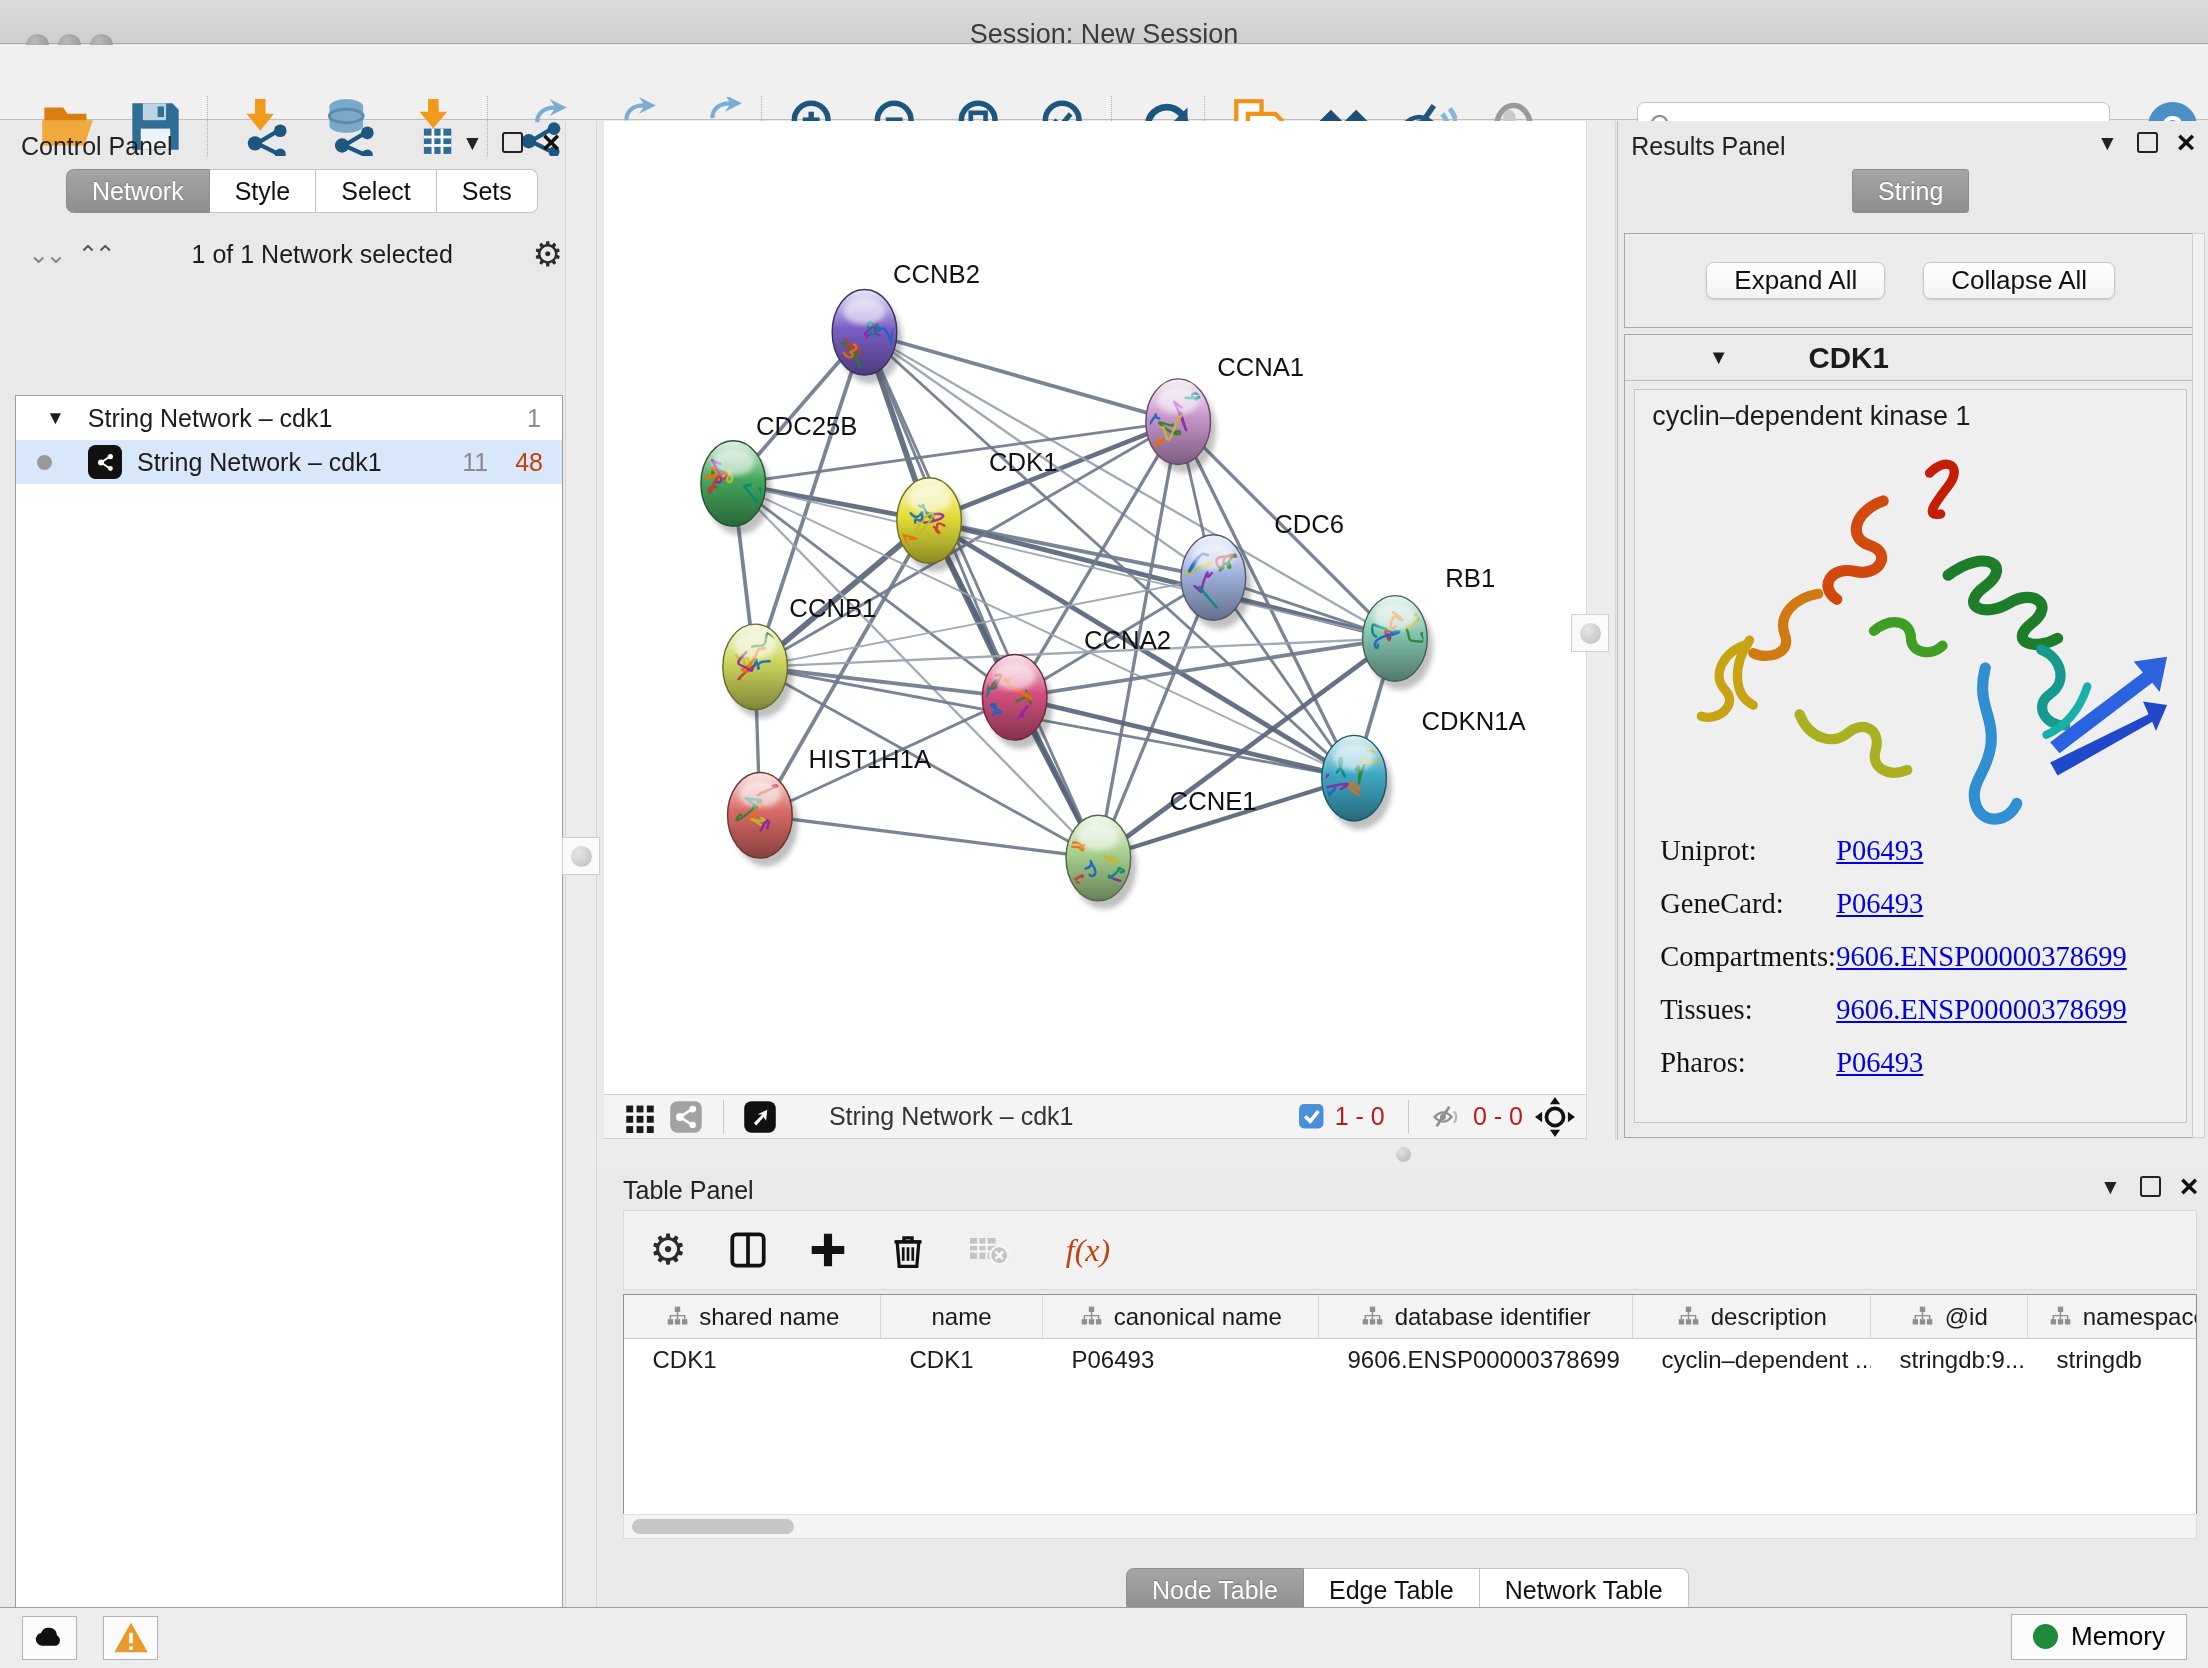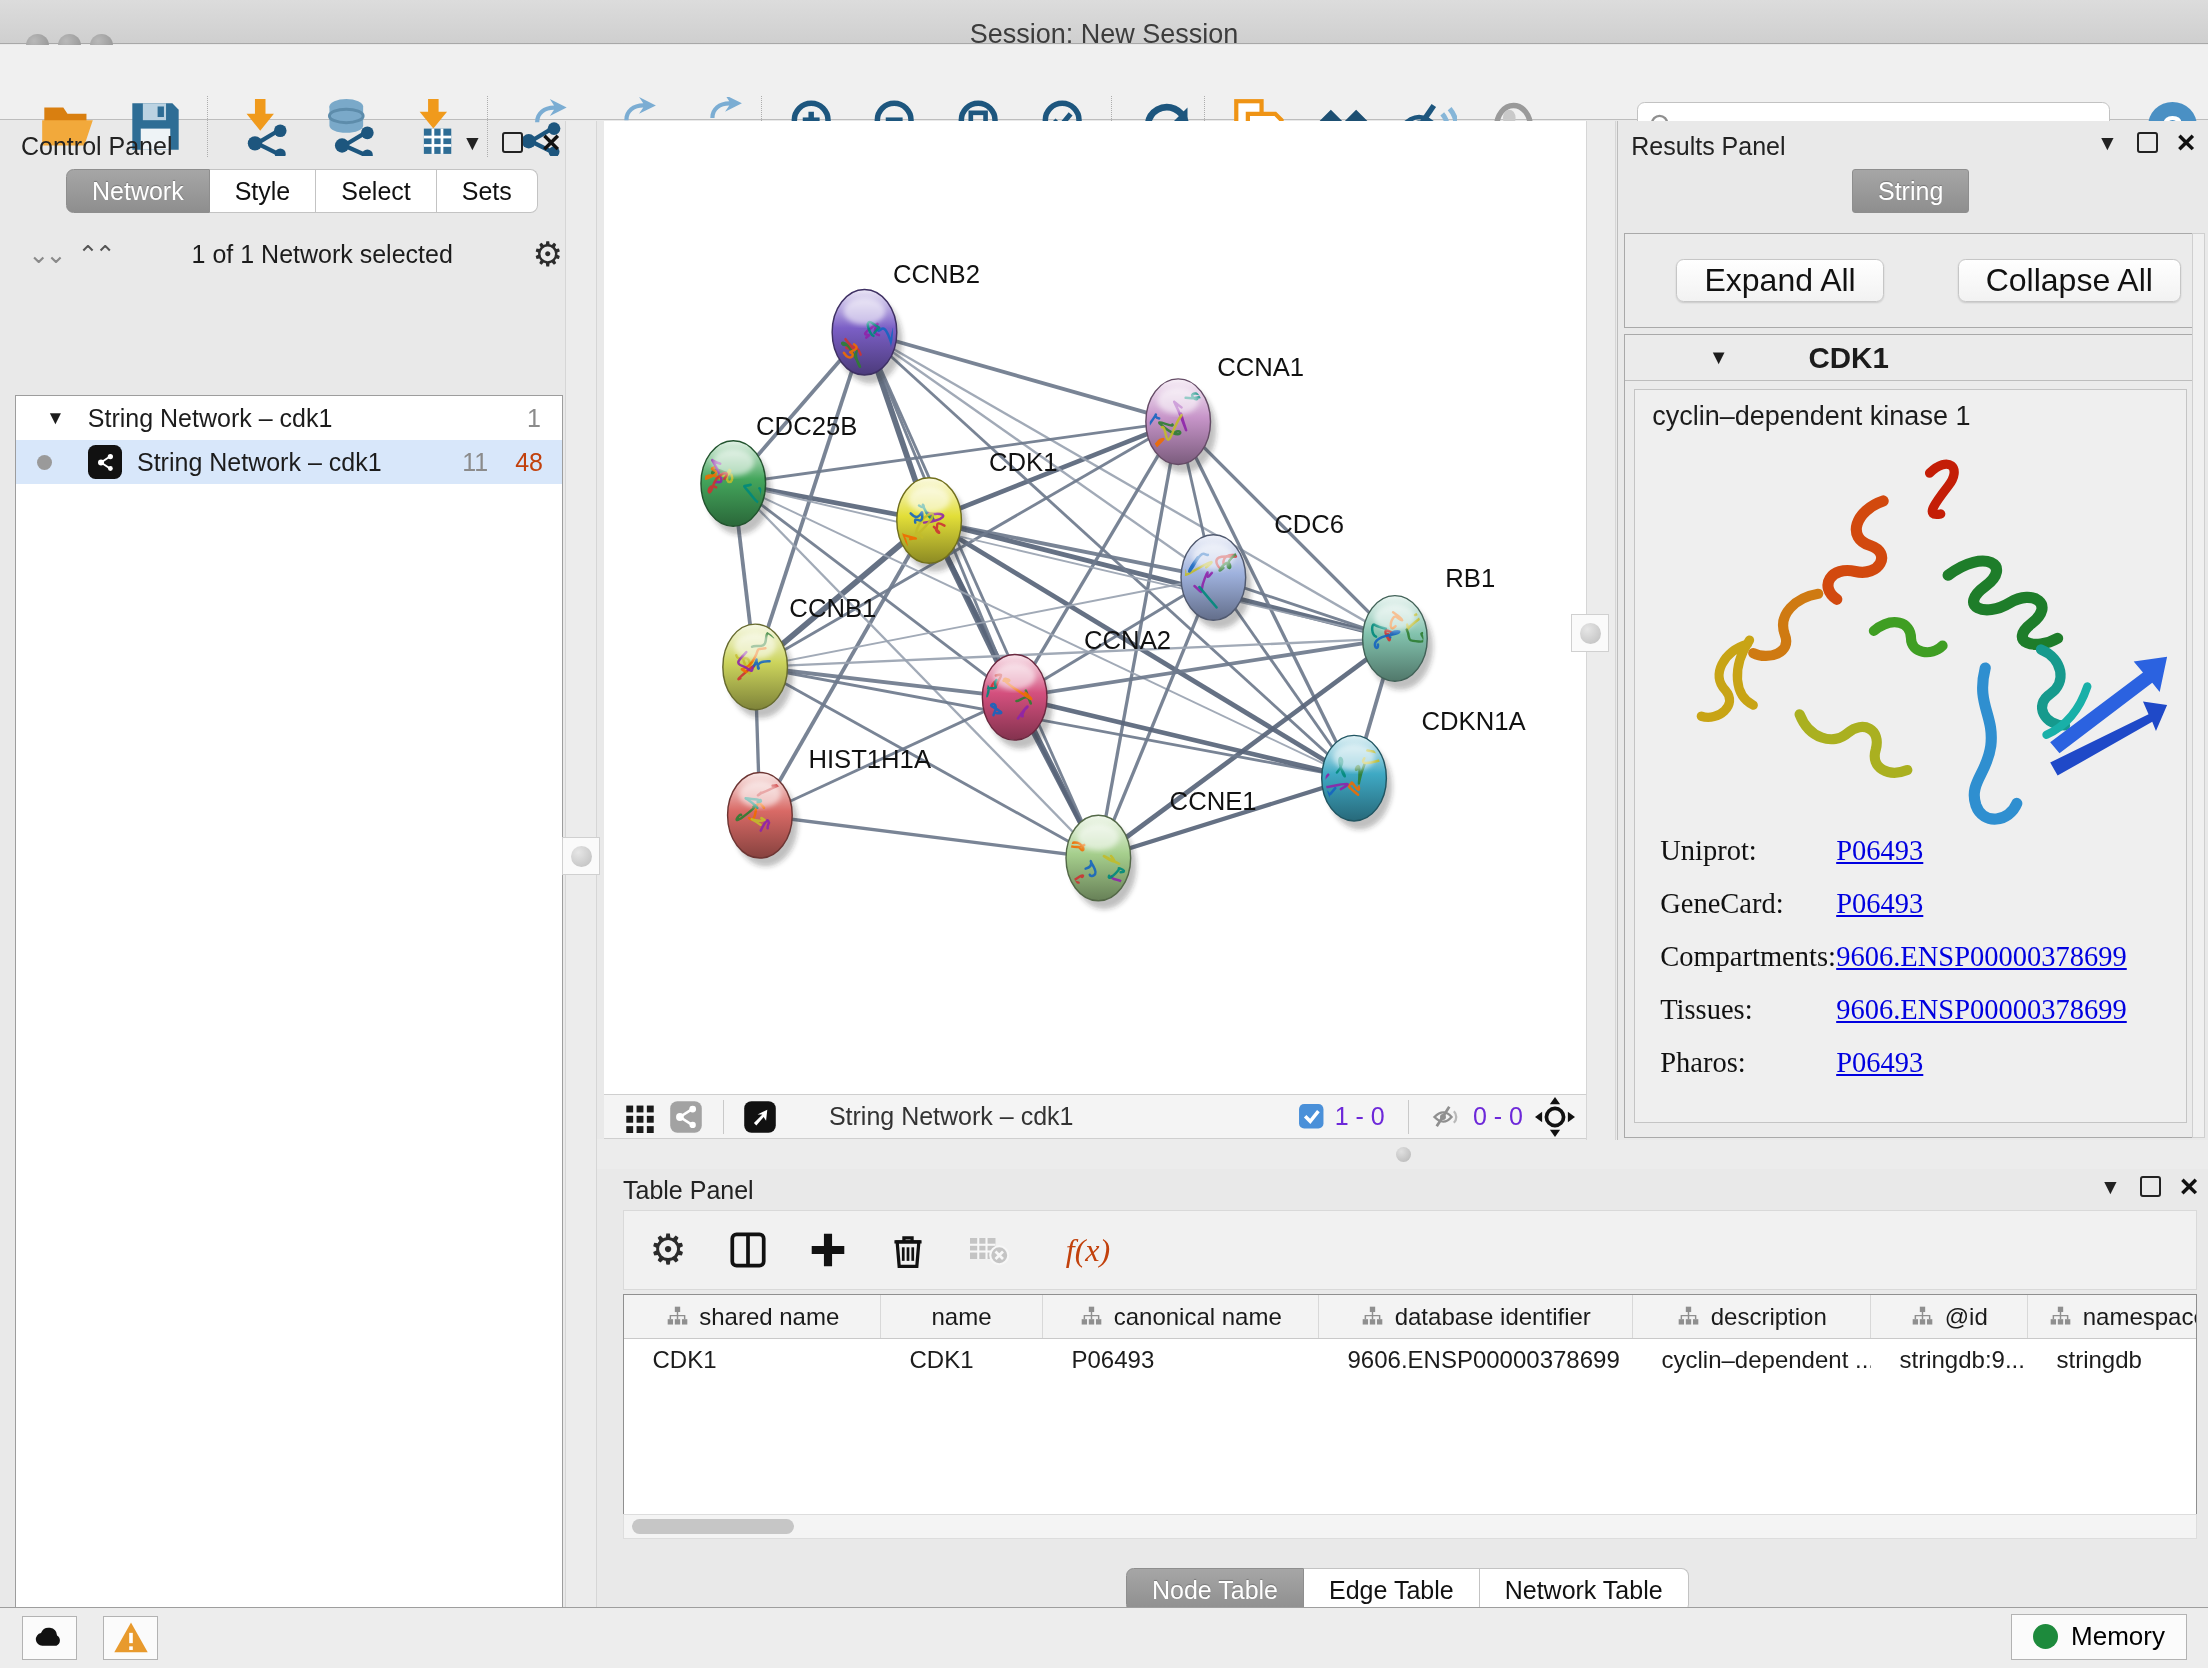--- a/index.html
+++ b/index.html
@@ -47,25 +47,25 @@
   .badge{width:34px;height:34px;background:#111;border-radius:7.6px;display:flex;align-items:center;justify-content:center;}
   
   .vstrip{position:absolute;background:#ececec;border-left:1px solid #d6d6d6;border-right:1px solid #d6d6d6;}
   .knob{position:absolute;width:38px;height:38px;background:#fafafa;border:1px solid #d0d0d0;display:flex;align-items:center;justify-content:center;}
   .knob i{width:21px;height:21px;border-radius:50%;background:radial-gradient(circle at 35% 30%,#e6e6e6,#bdbdbd);display:block;}
   
   .netview{position:absolute;left:604px;top:121px;width:982px;height:973px;background:#ffffff;}
   .net-toolbar{position:absolute;left:604px;top:1094px;width:982px;height:45px;background:#f4f4f4;
     border-top:1px solid #cfcfcf;border-bottom:1px solid #cfcfcf;display:flex;align-items:center;font-size:25px;color:#333;}
   .ntsep{width:0;height:34px;border-left:1px solid #c9c9c9;margin:0 13.3px;}
-  .counts{color:#6d28d9;font-size:25px;}
+  .counts{color:#b91c1c;font-size:25px;}
   
   .rbox{position:absolute;border:1.9px solid #a9a9a9;background:#ebebeb;}
   .btn{background:linear-gradient(#ffffff,#f2f2f2);border:1px solid #c6c6c6;border-radius:7.6px;
-    font-size:32px;color:#111;padding:2px 27px;cursor:pointer;box-shadow:0 1px 1.9px rgba(0,0,0,.15);margin-left:36px;}
+    font-size:26px;color:#111;padding:2px 27px;cursor:pointer;box-shadow:0 1px 1.9px rgba(0,0,0,.15);}
   .serif{font-family:"Liberation Serif","DejaVu Serif",serif;}
   .xlrow{display:flex;font-size:28.5px;margin-bottom:21px;}
   .xlrow .xl-label{width:176px;color:#111;}
   .xlrow a{color:#0000e0;text-decoration:underline;}
   
   .tp-toolbar{position:absolute;left:623px;top:1210px;width:1574px;height:80px;background:#f1f1f1;
     border:1px solid #d9d9d9;display:flex;align-items:center;gap:34px;padding-left:21px;}
   .tpi{width:46px;height:46px;display:flex;align-items:center;justify-content:center;cursor:pointer;}
   .table-wrap{position:absolute;left:623px;top:1294px;width:1574px;height:221px;background:#ffffff;
     border:1.9px solid #8f8f8f;overflow:hidden;}

